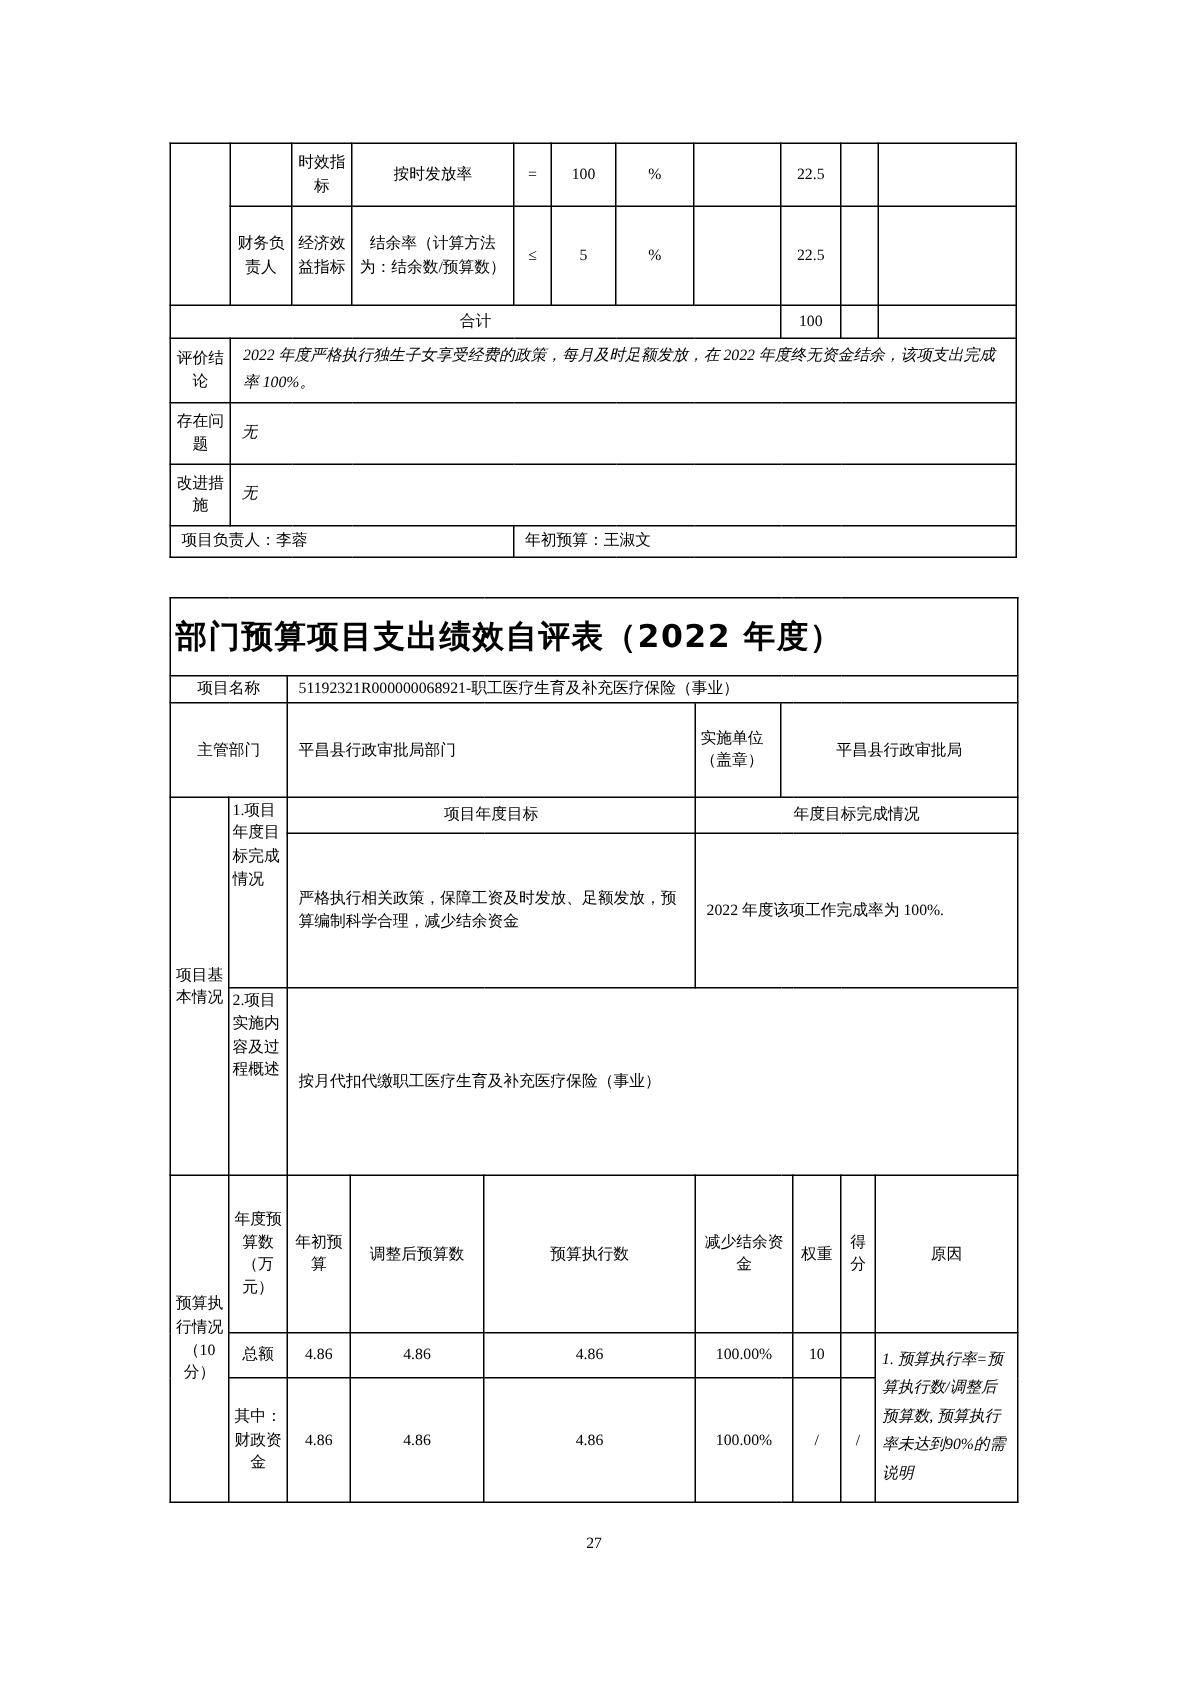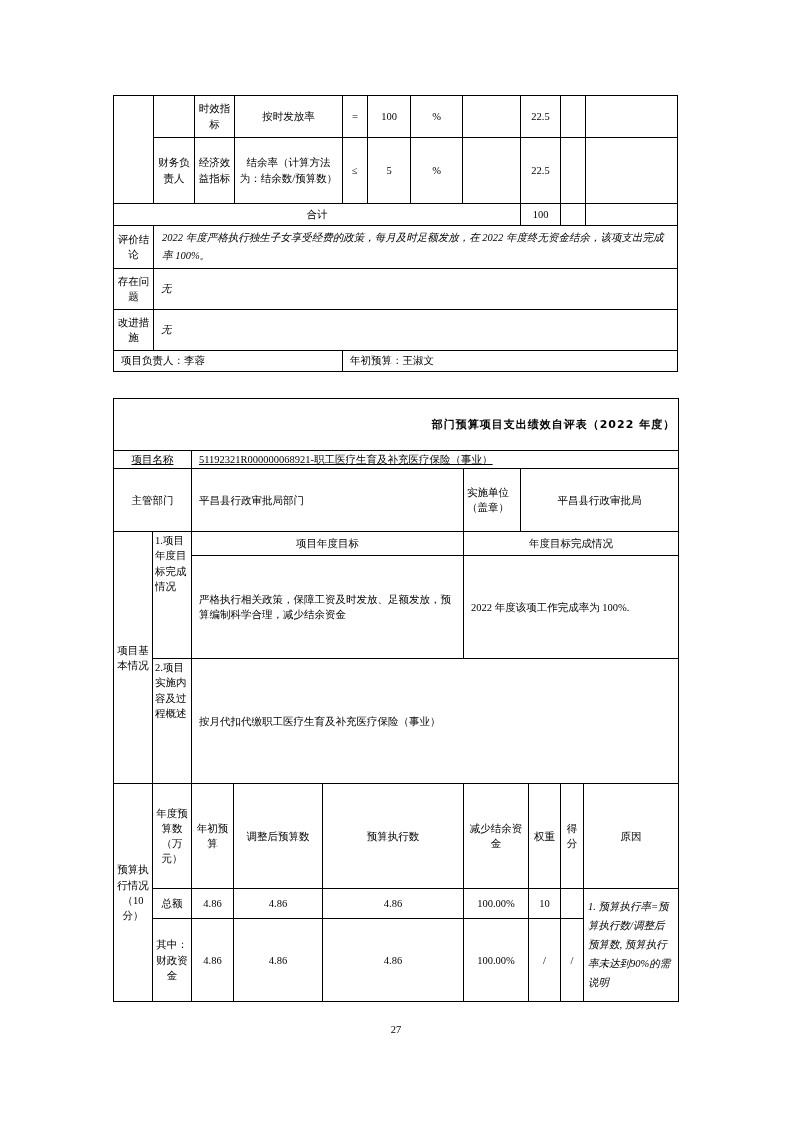--- a/index.html
+++ b/index.html
@@ -13,26 +13,26 @@
   .t1{top:95px;width:565px;}
   .t2{top:398px;width:565px;}
   .c{text-align:center;}
   .l{text-align:left;padding-left:7px;}
   .it{font-style:italic;}
   .vtop{vertical-align:top;text-align:left;padding-top:3px;}
   .tight{padding:1px 2px;}
   .np{padding:0;}
   tr.h42{height:42px;} tr.h66{height:66px;} tr.h22{height:22px;}
   tr.h43{height:43px;} tr.h41{height:41px;} tr.h21{height:21px;}
-  tr.h52{height:52px;} tr.h25{height:15px;text-decoration:underline;} tr.h63{height:63px;}
+  tr.h52{height:52px;} tr.h25{height:15px;} tr.h63{height:63px;}
   tr.h24{height:24px;} tr.h103{height:103px;} tr.h125{height:125px;font-family:Liberation Serif, serif;}
   tr.h105{height:105px;} tr.h30{height:30px;} tr.h83{height:83px;}
   .title-cell{
     font-family:"DejaVu Sans","Liberation Sans",sans-serif;
-    font-weight:bold;font-size:11px;text-align:right;letter-spacing:1px;
+    font-weight:bold;font-size:21px;text-align:left;letter-spacing:1px;
   }
   .conc{line-height:1.75;padding-left:8px;padding-right:12px;}
   .reason{line-height:1.8;padding:2px 4px;}
   .pageno{position:absolute;top:1022px;left:0;width:100%;text-align:center;font-size:10.5px;}
 </style>
 </head>
 <body>
 
 <div class="sheet">
 

